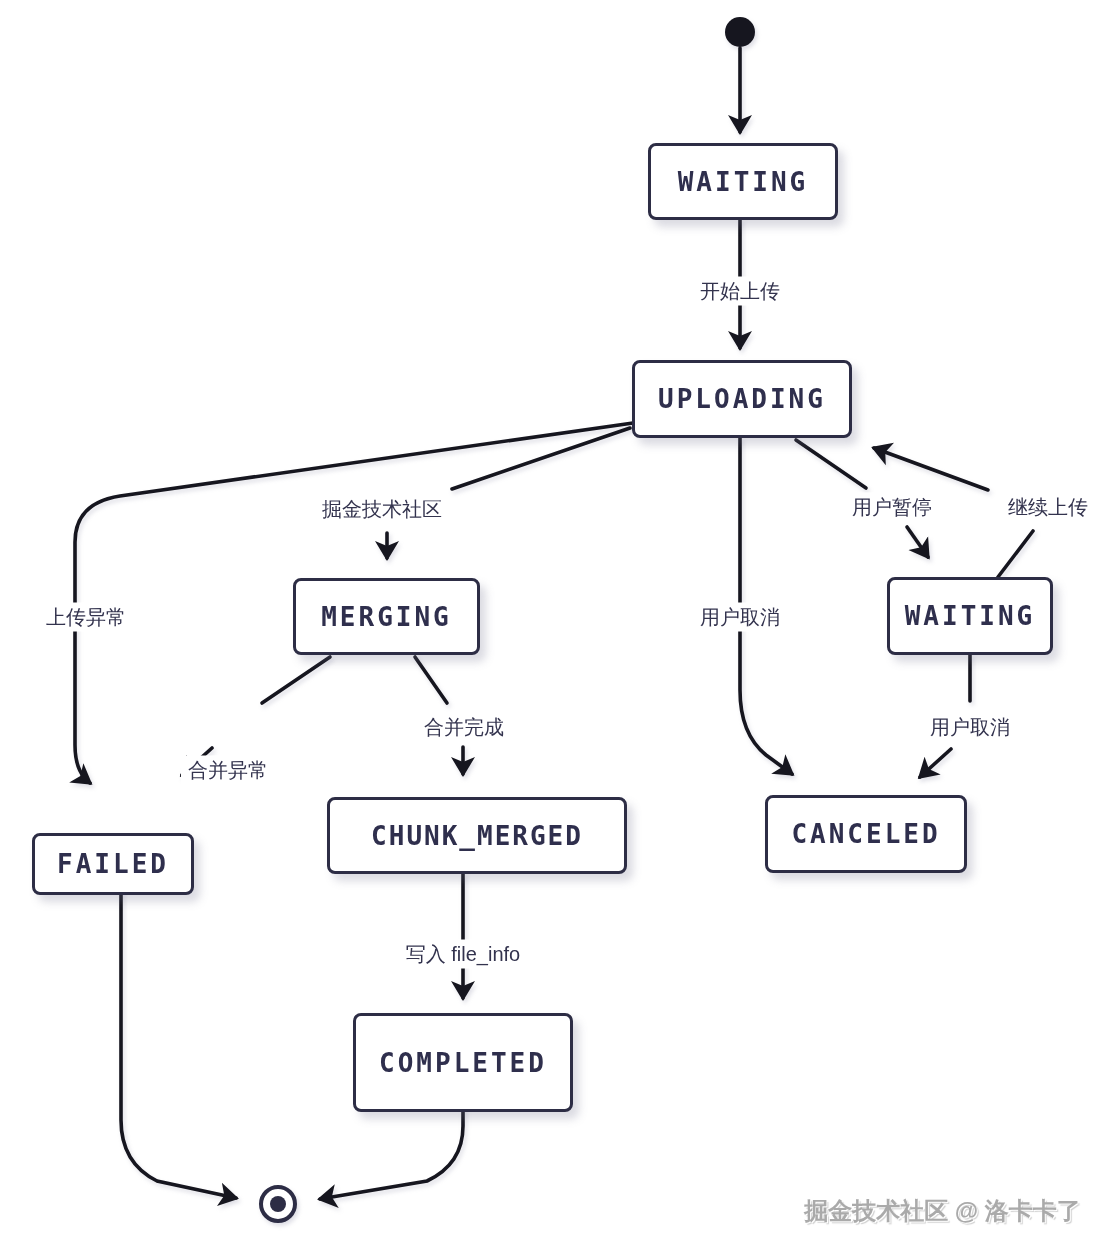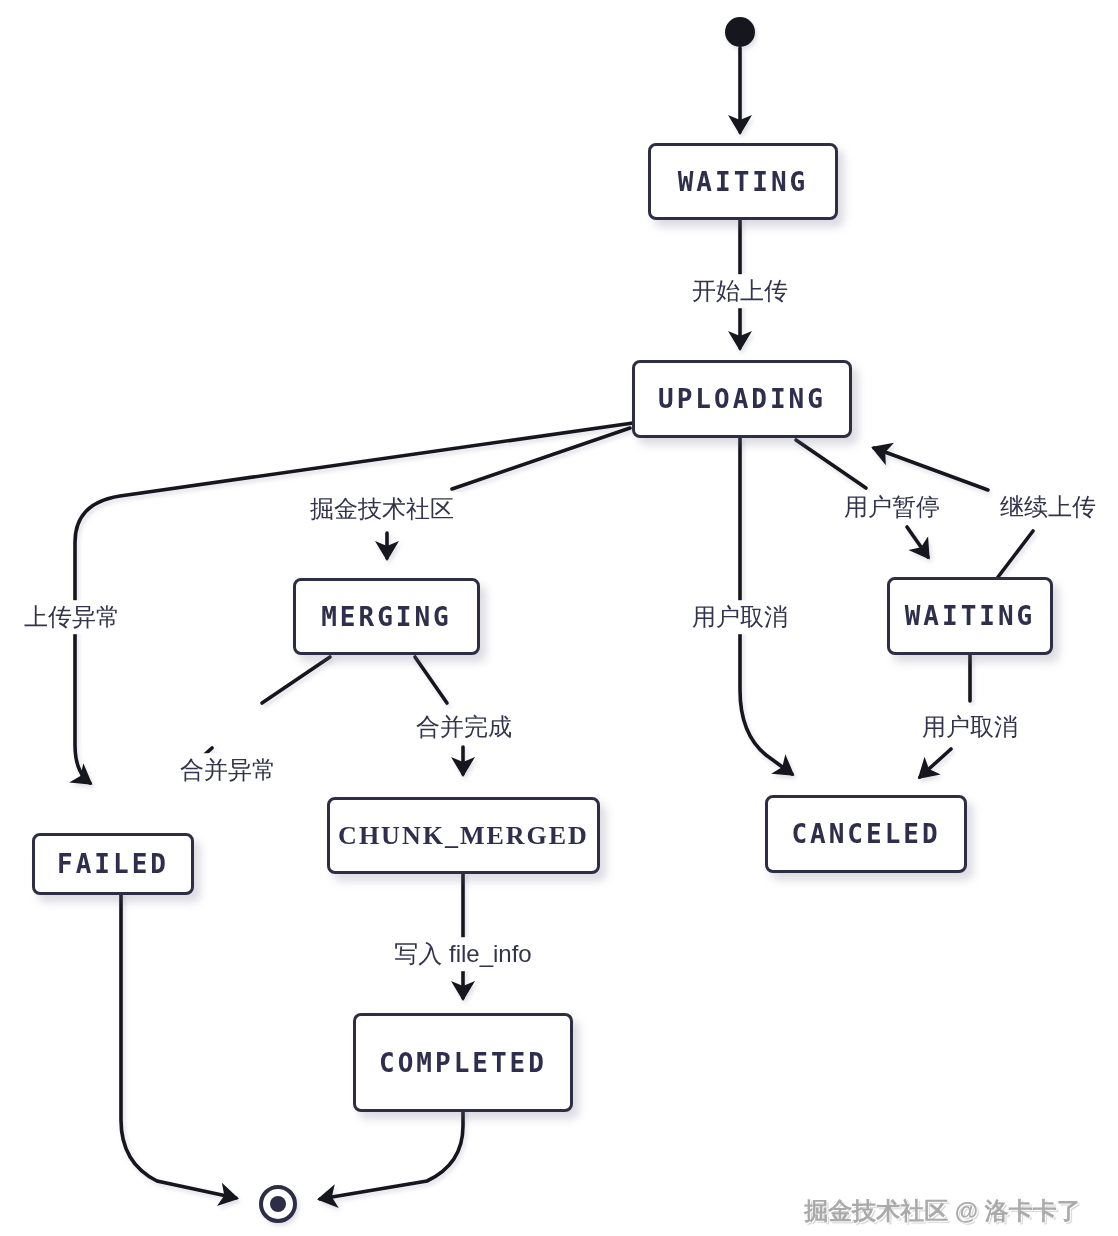--- a/index.html
+++ b/index.html
@@ -27,21 +27,21 @@
     letter-spacing:3px;
     color:#2f2f4d;
     box-shadow:6px 7px 9px rgba(110,110,140,.25);
     white-space:nowrap;
   }
   .elabel{
     position:absolute;
     transform:translate(-50%,-50%);
     background:#ffffff;
     padding:3px 7px;
-    font-size:24px;
+    font-size:20px;
     color:#33334e;
     white-space:nowrap;
     line-height:1.15;
   }
   .watermark{
     position:absolute;
     left:795px;top:1170px;
     width:295px;
     text-align:center;
     font-size:24px;
@@ -122,41 +122,41 @@
   </div>
 
   <div class="node" style="left:293px;top:578px;width:187px;height:77px;">
     <span>MERGING</span>
   </div>
 
   <div class="node" style="left:32px;top:797px;width:162px;height:62px;margin-top:36px;">
     <span>FAILED</span>
   </div>
 
-  <div class="node" style="left:327px;top:797px;width:273px;height:77px;letter-spacing:2px;font-family:Liberation Serif, serif;">
+  <div class="node" style="left:327px;top:797px;width:300px;height:77px;letter-spacing:2px;">
     <span>CHUNK_MERGED</span>
   </div>
 
   <div class="node" style="left:353px;top:1013px;width:220px;height:99px;">
     <span>COMPLETED</span>
   </div>
 
   <div class="node" style="left:765px;top:795px;width:202px;height:78px;">
     <span>CANCELED</span>
   </div>
 
   <div class="node" style="left:887px;top:577px;width:166px;height:78px;">
     <span>WAITING</span>
   </div>
 
   <div class="elabel" style="left:740px;top:291px;">开始上传</div>
 
   <div class="elabel" style="left:382px;top:509px;">掘金技术社区</div>
 
-  <div class="elabel" style="left:72px;top:617px;">上传异常</div>
+  <div class="elabel" style="left:86px;top:617px;">上传异常</div>
 
   <div class="elabel" style="left:740px;top:617px;">用户取消</div>
 
   <div class="elabel" style="left:892px;top:507px;">用户暂停</div>
 
   <div class="elabel" style="left:1048px;top:507px;">继续上传</div>
 
   <div class="elabel" style="left:970px;top:727px;">用户取消</div>
 
   <div class="elabel" style="left:228px;top:727px;margin-top:43px;">合并异常</div>

